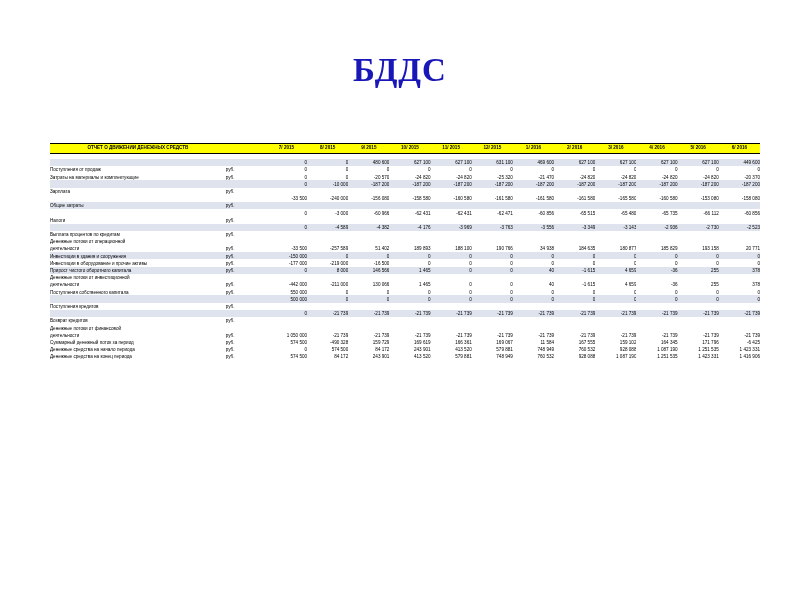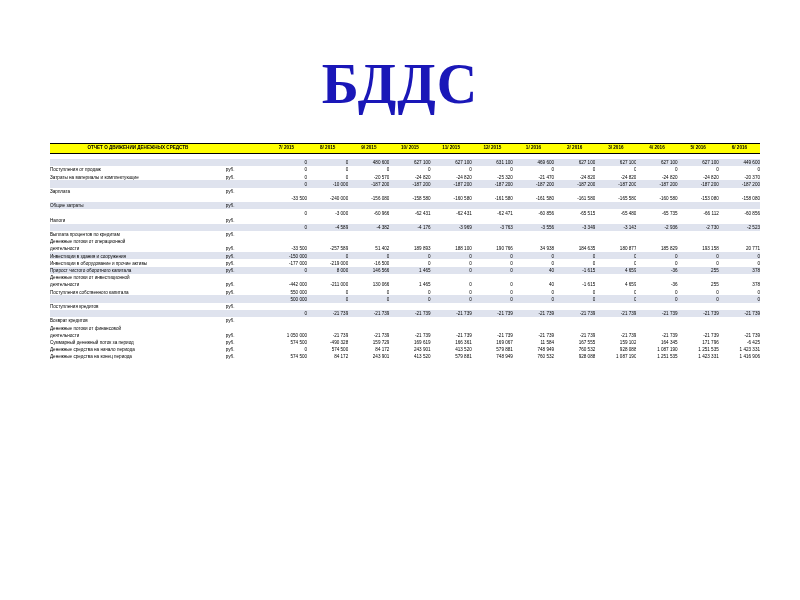--- a/index.html
+++ b/index.html
@@ -18,21 +18,21 @@
     width: 800px;
     height: 600px;
     box-sizing: border-box;
   }
   .slide-title {
     position: absolute;
     top: 52px;
     left: 0;
     width: 800px;
     text-align: center;
-    font-size: 56px;
+    font-size: 33px;
     font-weight: bold;
     color: #1a17b8;
     font-family: "Liberation Serif", serif;
     letter-spacing: 1px;
   }
   .table-wrap {
     position: absolute;
     top: 143px;
     left: 50px;
     width: 710px;

